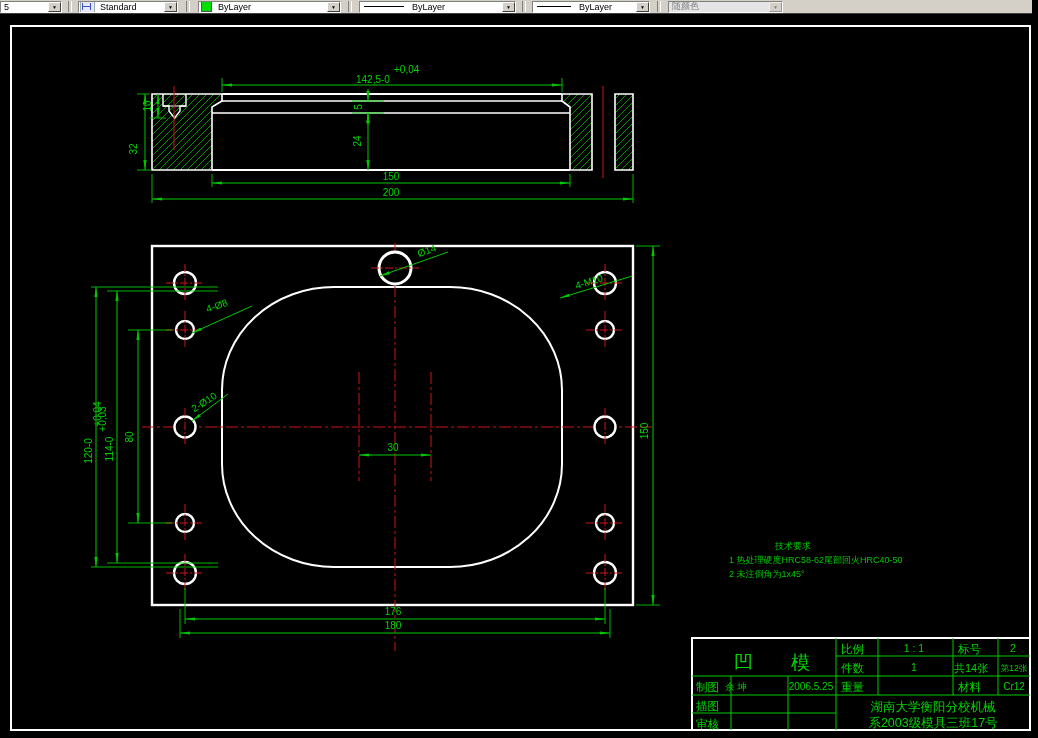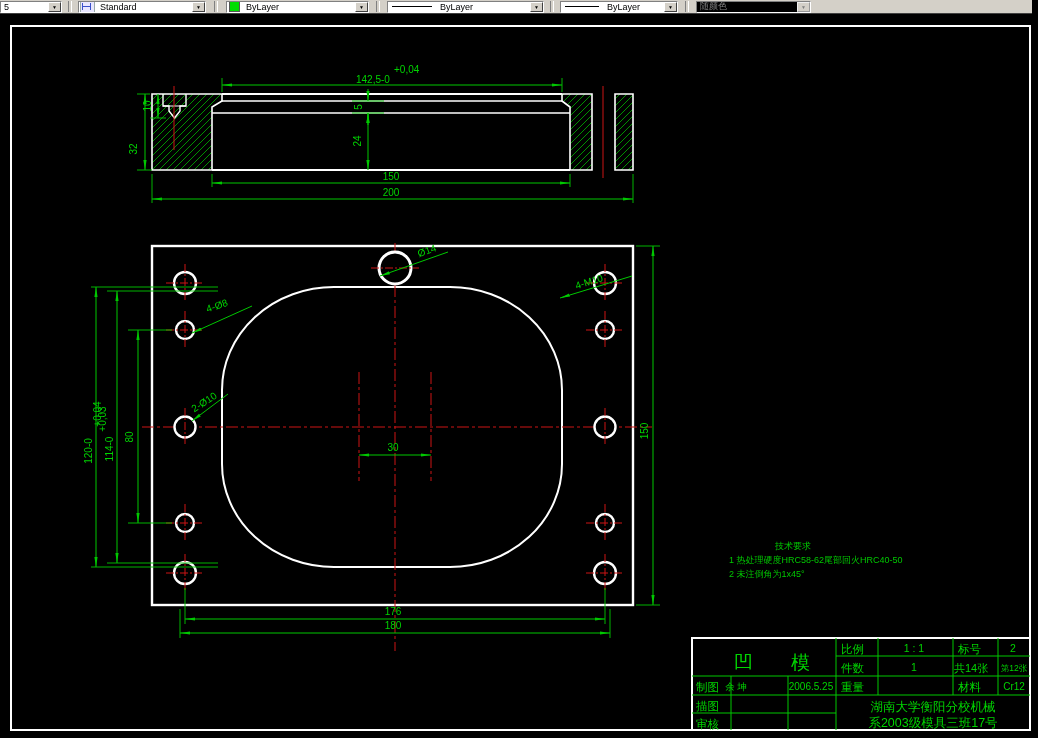--- a/index.html
+++ b/index.html
@@ -16,21 +16,21 @@
           border:1px solid;border-color:#fff #404040 #404040 #fff;box-sizing:border-box;
           font-size:5px;line-height:9px;text-align:center;color:#000;flex:none;}
   .tsep{width:2px;height:11px;border-left:1px solid #808080;border-right:1px solid #fff;margin:0 6px;}
   .swatch{width:9px;height:9px;background:#00dd00;border:1px solid #555;margin:0 3px 0 2px;flex:none;}
   .lpre{width:40px;height:1px;background:#000;margin:0 5px 0 4px;flex:none;}
   .dicon{width:13px;height:10px;margin:1px 2px 1px 1px;flex:none;background:#e8e6ff;
          border:1px solid #9aa;position:relative;}
   .dicon::after{content:"";position:absolute;left:1px;top:4px;width:9px;height:1px;background:#3a50c8;}
   .dicon::before{content:"";position:absolute;left:1px;top:1px;width:1px;height:7px;background:#3a50c8;
          box-shadow:8px 0 0 #3a50c8;}
-  .disabled{background:#000000;color:#808080;}
+  .disabled{background:#e5e5e5;color:#808080;}
   .disabled .carrow{color:#808080;border-color:#eee #999 #999 #eee;background:#d4d0c8;}
   
   #dwg{position:absolute;left:0;top:13px;}
   .wo{stroke:#ffffff;fill:none;}
   .hatchfill{stroke:#ffffff;stroke-width:1.6;}
   .hole{fill:#000;stroke:#fff;}
   .cl{stroke:#cc1414;stroke-width:1;fill:none;}
   .cld{stroke:#cc1414;stroke-width:1;fill:none;stroke-dasharray:12 3 3 3;}
   .xl{stroke:#00c800;stroke-width:0.9;fill:none;}
   .dl{stroke:#00c800;stroke-width:1;fill:none;marker-start:url(#arw);marker-end:url(#arw);}
@@ -46,21 +46,21 @@
 <body>
 
 <div id="screen">
 
   <div id="toolbar">
     <div class="combo" style="width:62px;">
       <span class="cfield">5</span>
       <span class="carrow">▼</span>
     </div>
     <div class="tsep"></div>
-    <div class="combo" style="width:128px;justify-content:space-between;">
+    <div class="combo" style="width:100px;justify-content:space-between;">
       <span class="dicon"></span>
       <span class="cfield">Standard</span>
       <span class="carrow">▼</span>
     </div>
     <div class="tsep" style="margin:0 8px;"></div>
     <div class="combo" style="width:143px;">
       <span class="swatch"></span>
       <span class="cfield">ByLayer</span>
       <span class="carrow">▼</span>
     </div>

